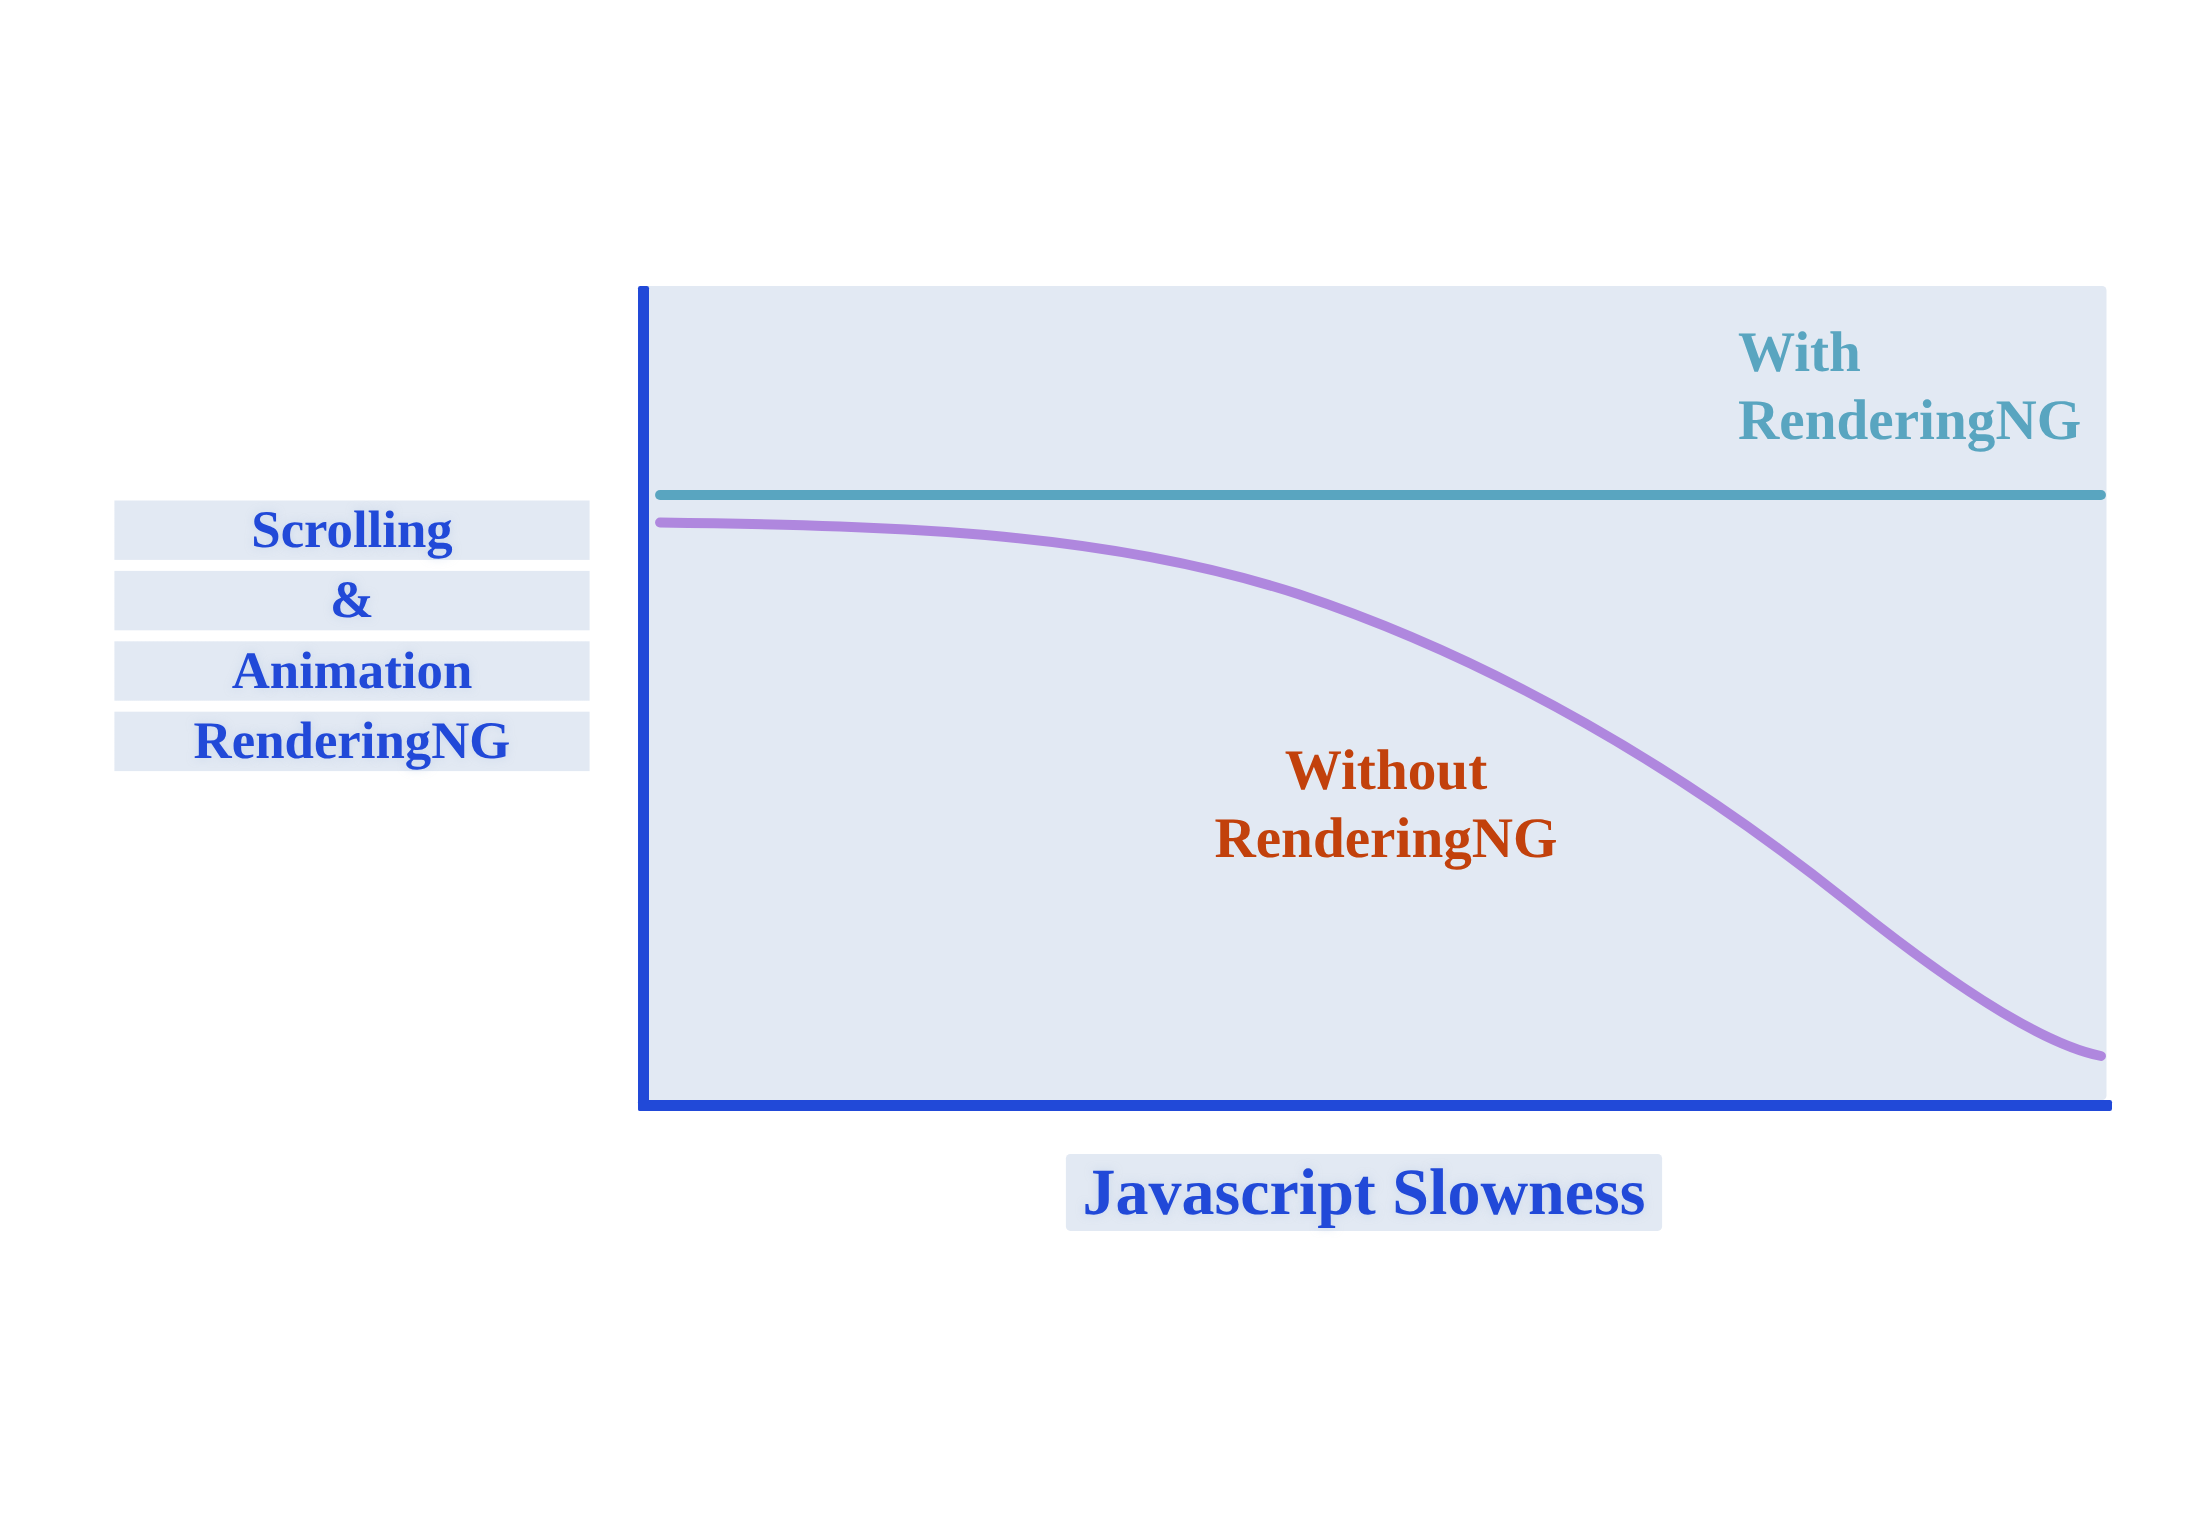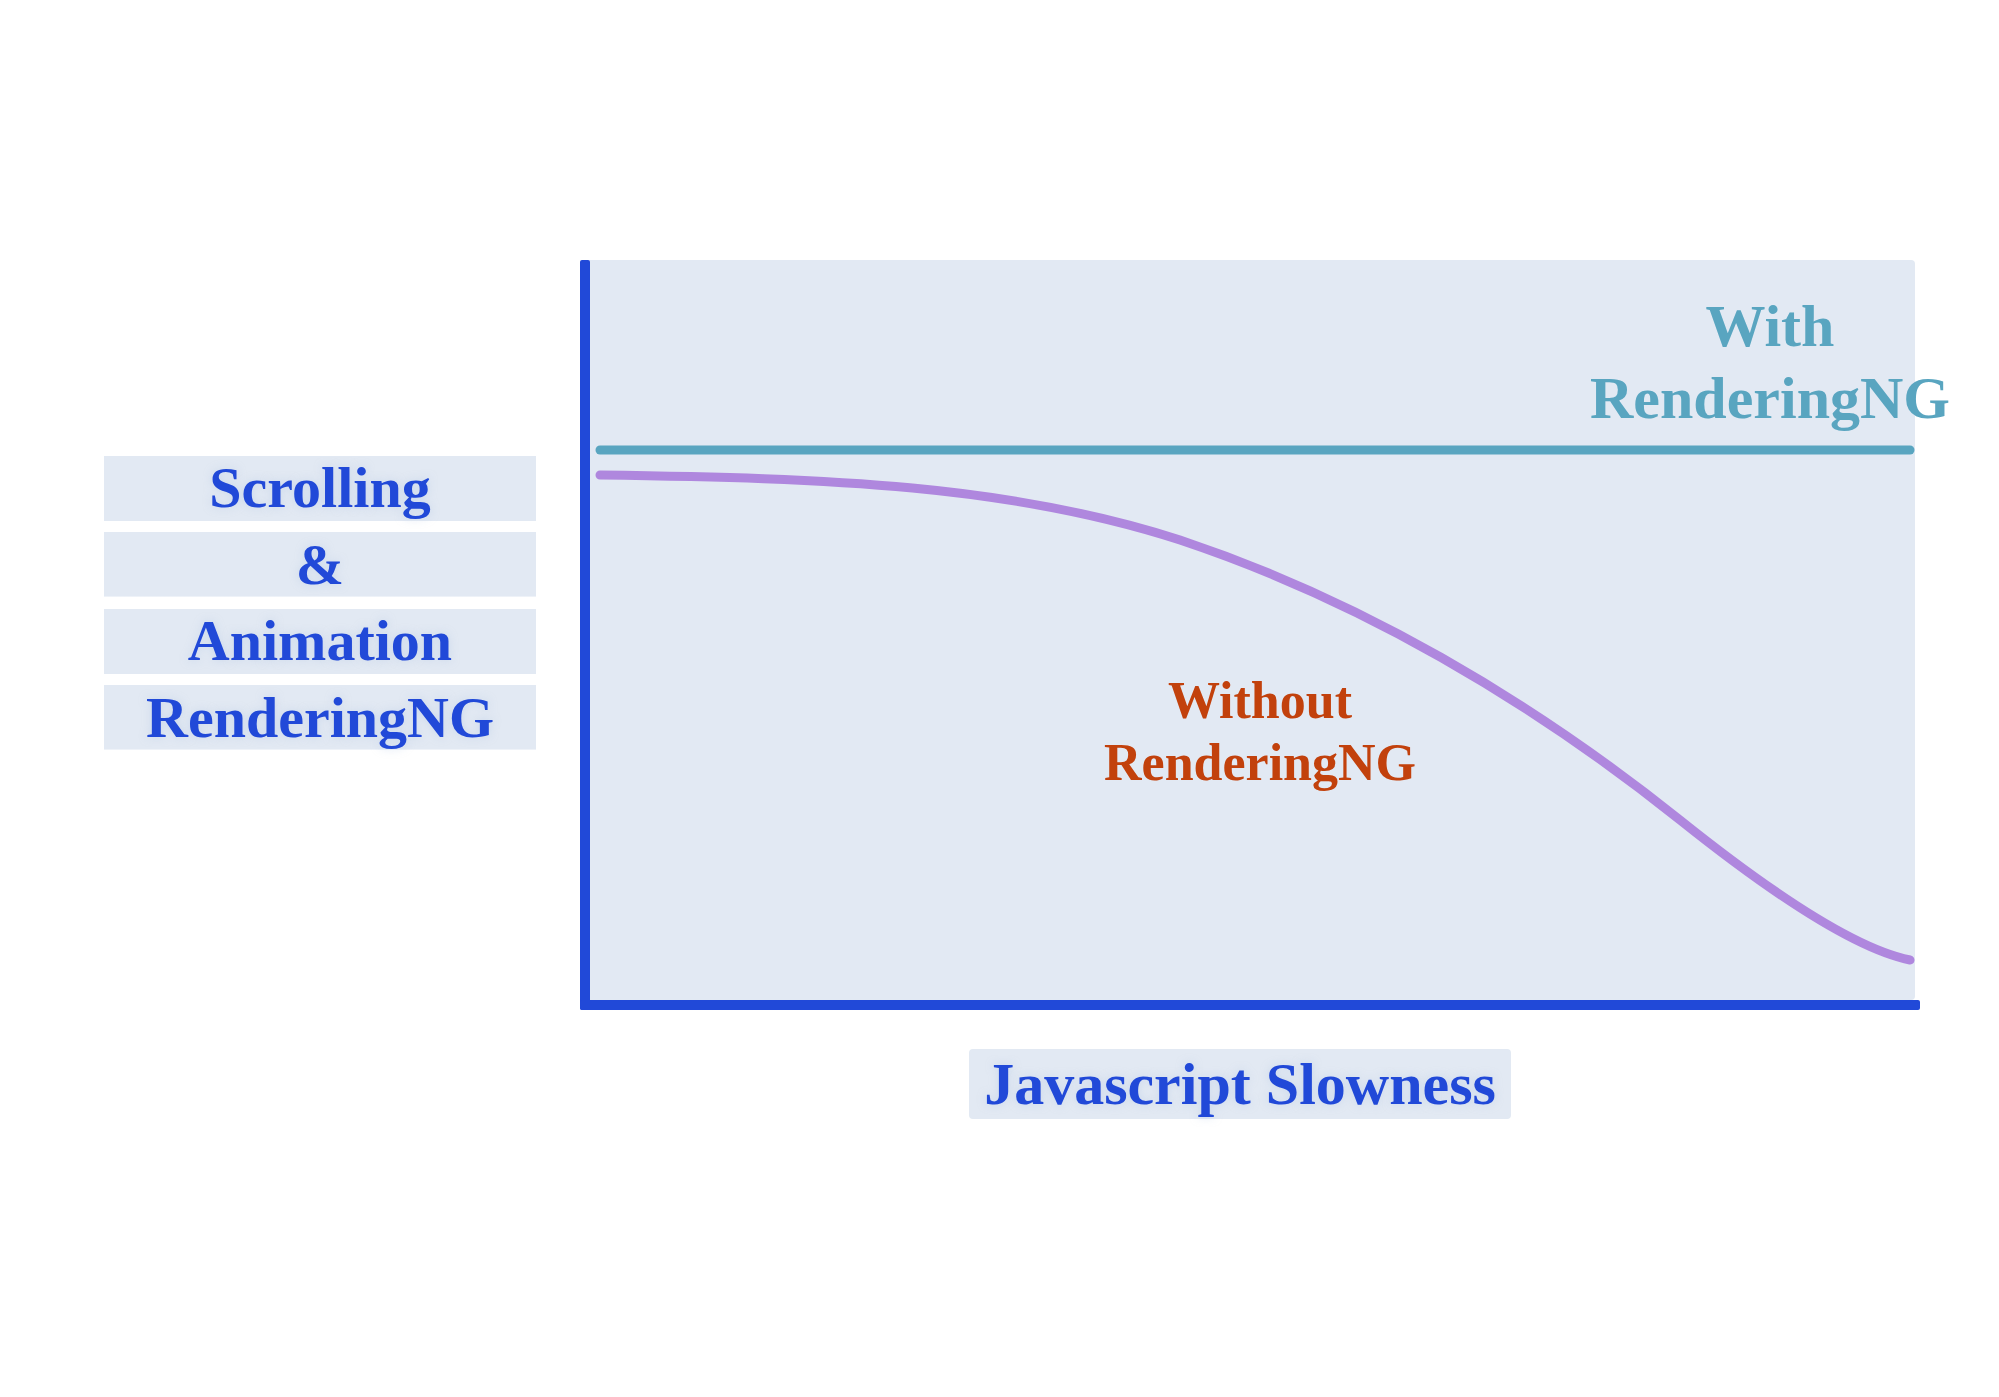--- a/index.html
+++ b/index.html
@@ -48,21 +48,21 @@
       background: #2149d8;
       border-radius: 2px;
     }
     .y-label {
       position: absolute;
       left: 0;
       top: 190px;
       width: 480px;
       text-align: center;
       color: #2149d8;
-      font-size: 58px;
+      font-size: 48px;
       font-weight: bold;
       line-height: 1.25;
       text-shadow: 0 0 8px rgba(180,200,230,0.5);
     }
     .y-label span {
       display: block;
       background: linear-gradient(#e2e9f3, #e2e9f3);
       background-repeat: no-repeat;
       background-size: 90% 85%;
       background-position: center;
@@ -82,23 +82,22 @@
     .x-label span {
       background: #e2e9f3;
       padding: 2px 15px;
       border-radius: 4px;
     }
     .series-label-with {
       position: absolute;
       left: 1500px;
       top: 30px;
       width: 380px;
-      text-align: center;
       color: #59a5c0;
-      font-size: 60px;
+      font-size: 52px;
       font-weight: bold;
       line-height: 1.2;
     }
     .series-label-without {
       position: absolute;
       left: 980px;
       top: 410px;
       width: 400px;
       text-align: center;
       color: #c2410c;

